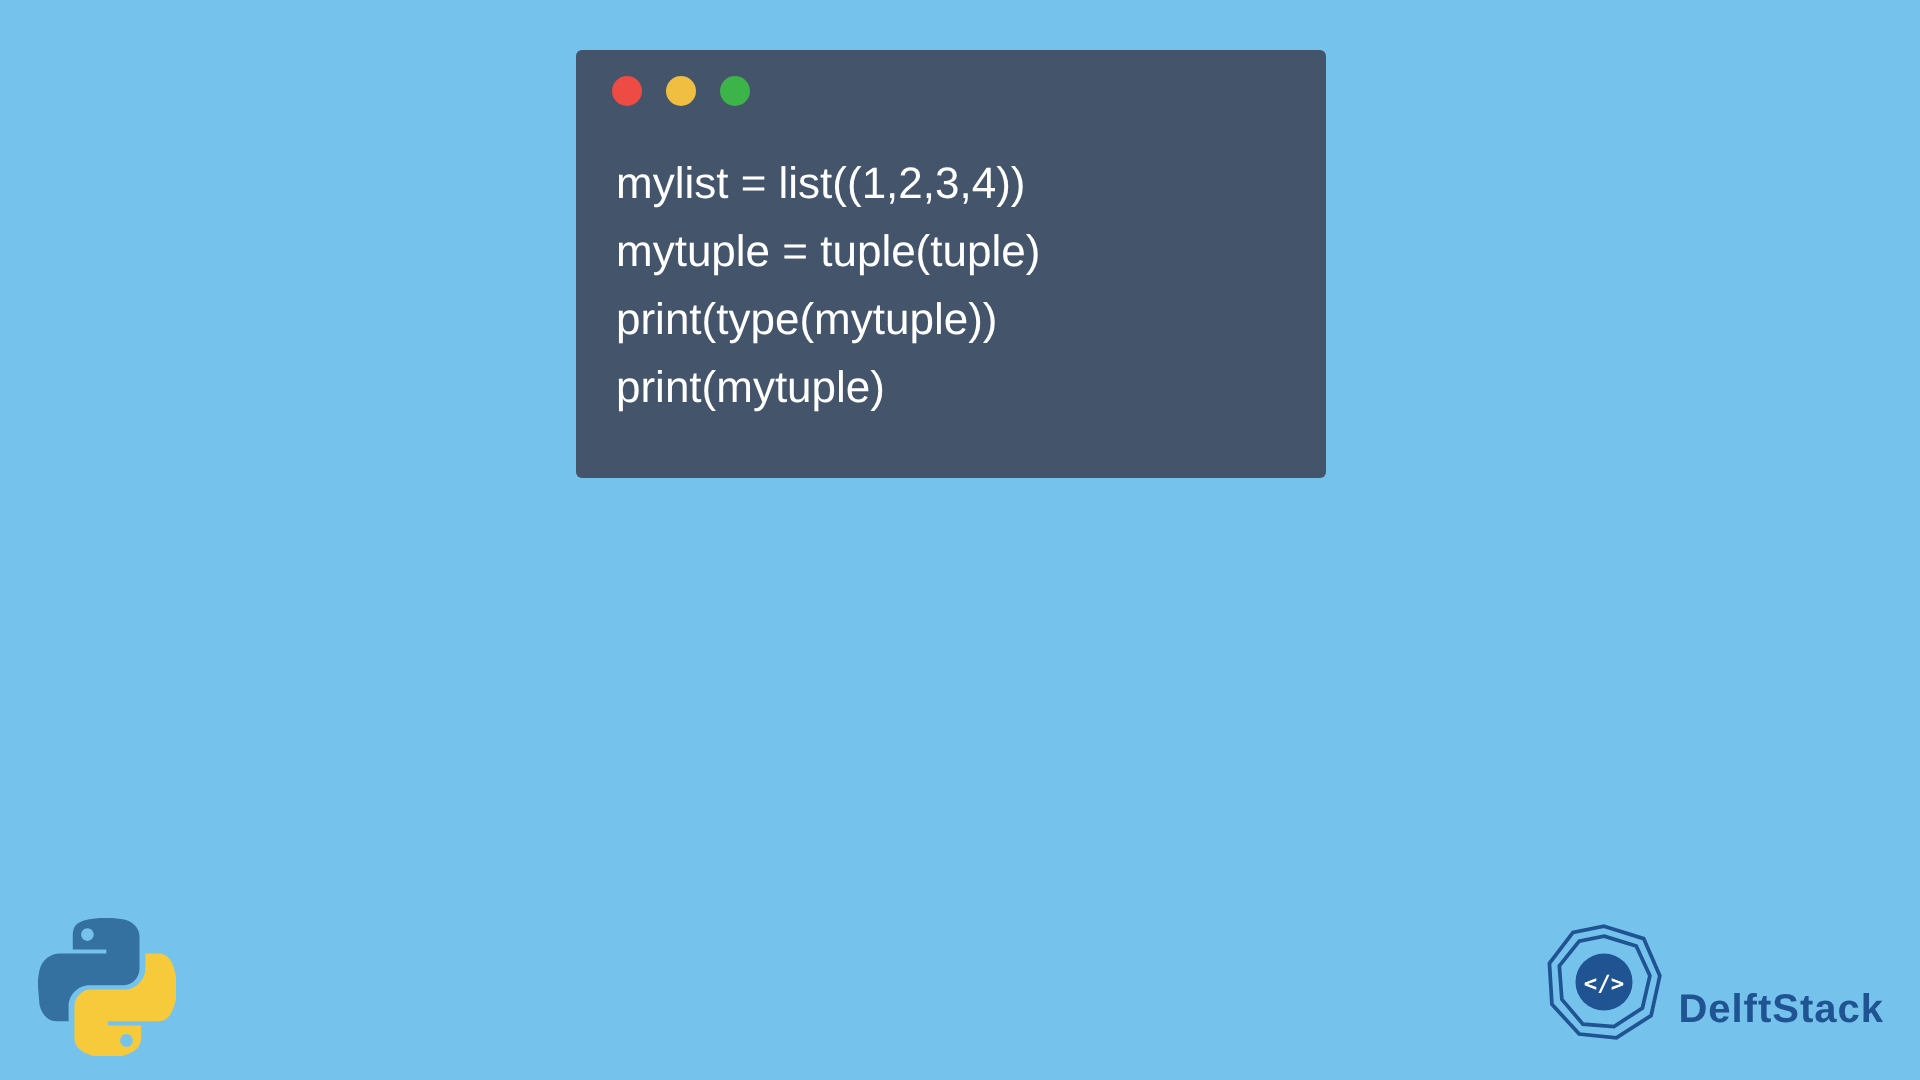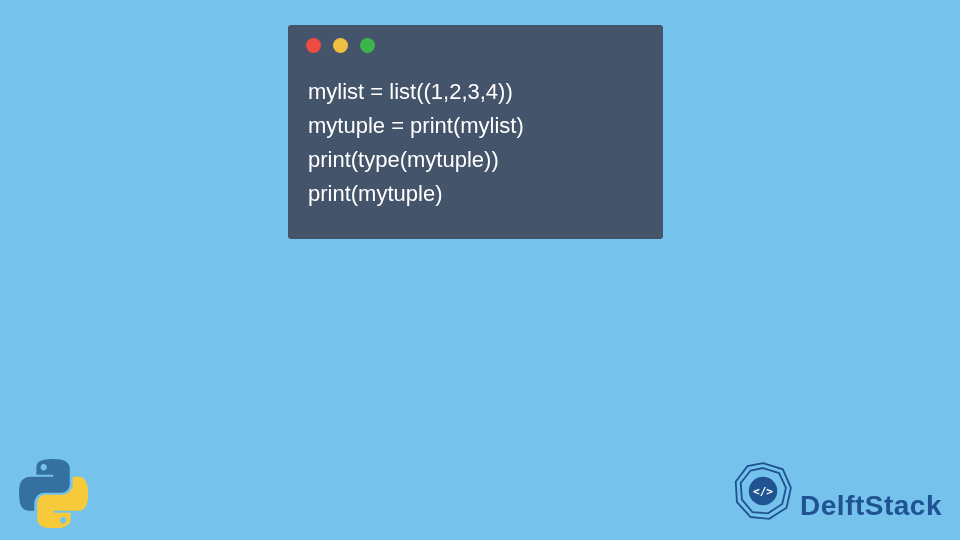--- a/index.html
+++ b/index.html
@@ -62,38 +62,38 @@
       display: flex;
       align-items: center;
       gap: 6px;
     }
     .delftstack-emblem {
       width: 62px;
       height: 62px;
     }
     .delftstack-text {
       color: #205391;
-      font-size: 28px;
+      font-size: 20px;
       font-weight: 600;
       letter-spacing: 0.5px;
       margin-top: 29px;
     }
   </style>
 </head>
 <body>
 
 <div class="code-window">
   <div class="titlebar">
     <div class="dot dot-red"></div>
     <div class="dot dot-yellow"></div>
     <div class="dot dot-green"></div>
   </div>
   <div class="code-body">
     <div class="code-line">mylist = list((1,2,3,4))</div>
-    <div class="code-line">mytuple = print(mylist)</div>
+    <div class="code-line">mytuple = tuple(tuple)</div>
     <div class="code-line">print(type(mytuple))</div>
     <div class="code-line">print(mytuple)</div>
   </div>
 </div>
 
 <svg class="python-logo" viewBox="0 0 110 110">
   <path fill="#3571a0" d="M54.6 1.5c-4.5.02-8.8.4-12.6 1.08-11.1 1.96-13.1 6.07-13.1 13.65v10h26.3v3.33H19.1c-7.63 0-14.3 4.59-16.4 13.3-2.4 10-.5 16.2 0 26.6 1.85 7.74 6.27 13.3 13.9 13.3h9.02v-12c0-8.66 7.5-16.3 16.4-16.3h26.2c7.3 0 13.1-6.02 13.1-13.3V16.2c0-7.1-5.99-12.4-13.1-13.6-4.5-.75-9.16-1.1-13.6-1.08zM40.4 9.57c2.72 0 4.94 2.25 4.94 5.02s-2.22 5-4.94 5-4.94-2.24-4.94-5 2.22-5.02 4.94-5.02z"></path>
   <path fill="#f7ca3b" d="M85.9 29.6v11.6c0 9.03-7.66 16.6-16.4 16.6H43.3c-7.19 0-13.1 6.15-13.1 13.3v25c0 7.1 6.17 11.3 13.1 13.3 8.29 2.44 16.2 2.88 26.2 0 6.64-1.92 13.1-5.79 13.1-13.3v-10H56.4v-3.34h39.4c7.63 0 10.5-5.32 13.1-13.3 2.74-8.22 2.62-16.1 0-26.6-1.89-7.57-5.5-13.3-13.1-13.3h-9.86zM71.1 92.8c2.72 0 4.94 2.24 4.94 5s-2.22 5.02-4.94 5.02-4.94-2.25-4.94-5.02 2.22-5 4.94-5z"></path>
 </svg>
 

